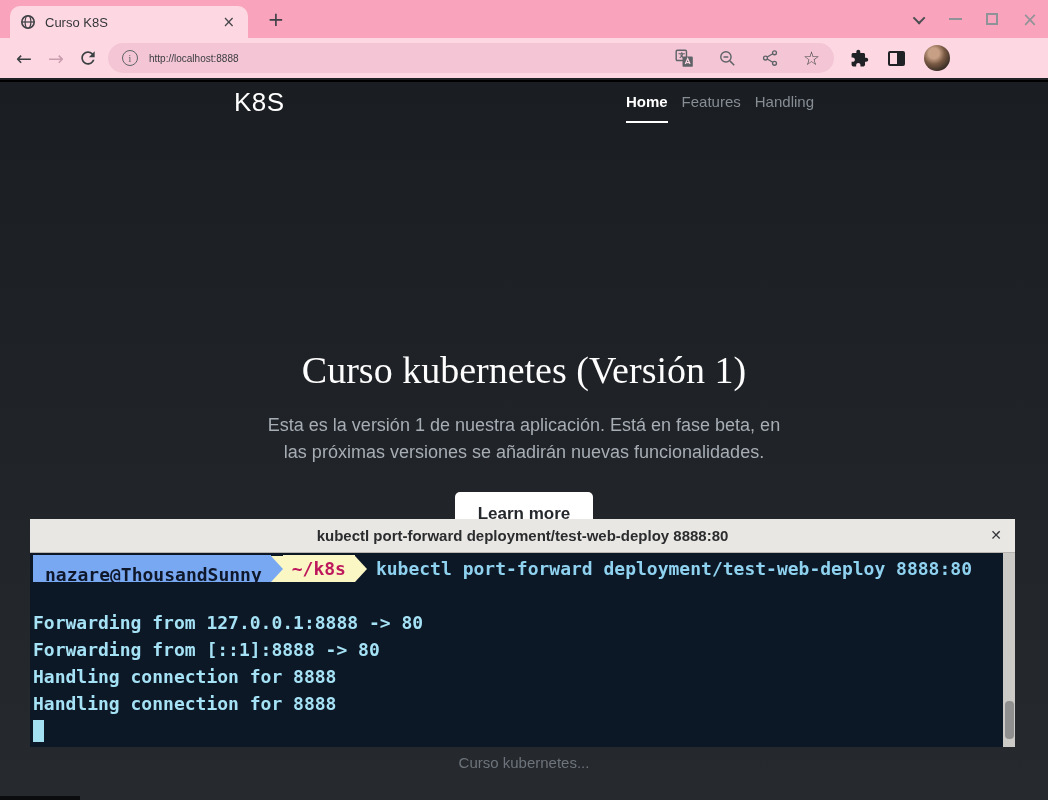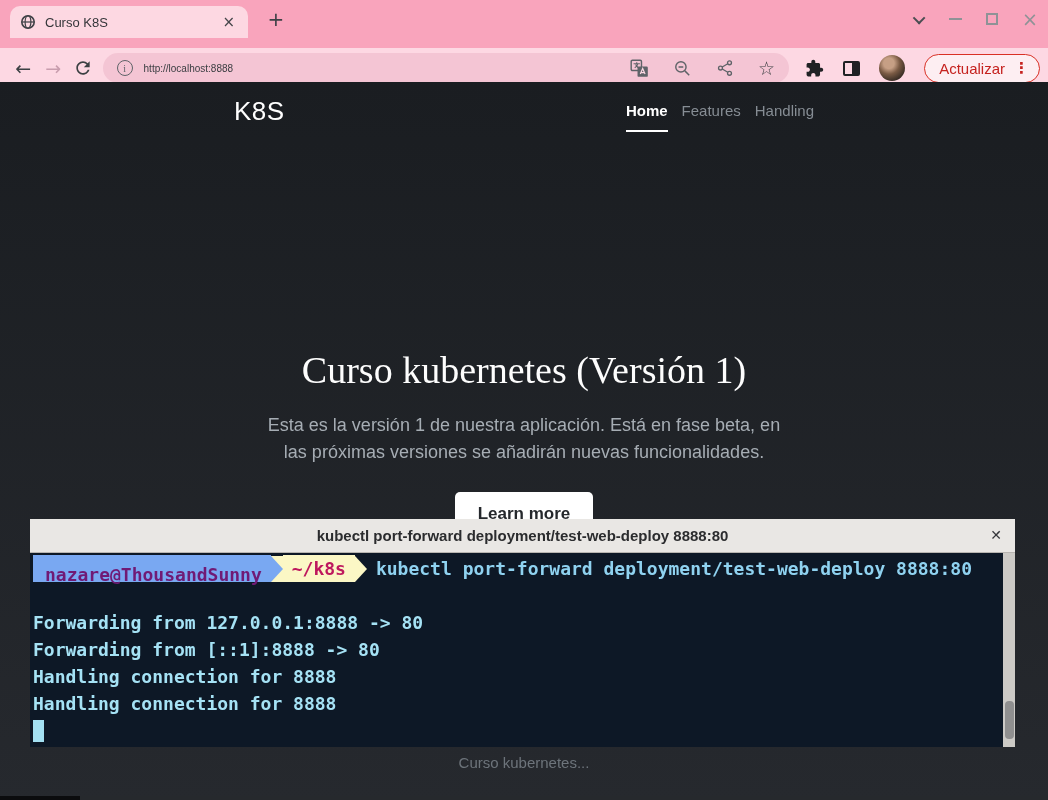--- a/index.html
+++ b/index.html
@@ -1,21 +1,21 @@
 <!DOCTYPE html>
 <html><head>
 <meta charset="utf-8">
 <style>
   * { box-sizing: border-box; margin: 0; padding: 0; }
   html,body { width:1048px; height:800px; overflow:hidden; }
   body { font-family:"Liberation Sans", sans-serif; position:relative; background:#000; }
   .glyph { font-family:"DejaVu Sans", sans-serif; }
 
   
-  .titlebar { position:relative; height:48px; background:#f9a4bc; }
+  .titlebar { position:relative; height:38px; background:#f9a4bc; }
   .tab { position:absolute; left:10px; top:6px; width:238px; height:32px; background:#fdd8e2;
          border-radius:10px 10px 0 0; display:flex; align-items:center; padding:0 10px; cursor:default; }
   .tab-title { margin-left:9px; font-size:13px; color:#35363a; flex:1; white-space:nowrap; overflow:hidden; }
   .tab-close { font-size:15px; color:#45464a; padding:0 3px; }
   .newtab { position:absolute; left:262px; top:5px; width:28px; height:28px; display:flex; align-items:center;
             justify-content:center; font-size:20px; color:#3f4146; }
   .win-controls { position:absolute; right:10px; top:0; height:38px; display:flex; align-items:center; gap:24px; }
   .chev { width:9px; height:9px; border-left:2px solid #4a4d52; border-bottom:2px solid #4a4d52;
           transform:rotate(-45deg) translateY(-2px); display:inline-block; }
   .wc-min { width:13px; height:2px; background:#8f9296; display:inline-block; }
@@ -39,21 +39,21 @@
   .avatar { width:26px; height:26px; border-radius:50%;
             background:radial-gradient(circle at 38% 32%, #c69f85 0 22%, #7a5a44 45%, #3a2e26 75%, #23201c); }
   .pill { height:29px; border:1.5px solid #d93025; border-radius:15px; background:#fdeef2; color:#c5221f;
           display:flex; align-items:center; gap:9px; padding:0 10px 0 14px; font-size:15px; }
   .pill .kebab { font-size:15px; font-weight:bold; letter-spacing:0; }
 
   
   .page { position:absolute; top:82px; left:0; right:0; bottom:0;
           background:linear-gradient(#1a1d21, #26292e); }
   .site-header { position:absolute; top:0; left:0; right:0; }
-  .site-header .container { width:580px; margin:0 auto; padding-top:14px; display:flex;
+  .site-header .container { width:580px; margin:0 auto; padding-top:5px; display:flex;
                             align-items:flex-start; justify-content:space-between; }
   .brand { font-size:26px; font-weight:300; color:#fff; letter-spacing:0.5px; }
   .nav { display:flex; gap:14px; padding-top:6px; }
   .nav a { font-size:15px; color:#868d94; text-decoration:none; padding-bottom:11px; }
   .nav a.active { color:#fff; font-weight:bold; border-bottom:2px solid #fff; }
 
   .hero { position:absolute; top:266px; left:0; right:0; text-align:center; }
   .hero h1 { font-size:38px; font-weight:400; color:#fdfdfd; margin-bottom:20px;font-family:Liberation Serif, serif; }
   .hero p { font-size:18px; line-height:27px; color:#a6adb4; max-width:530px; margin:0 auto 26px; }
   .cta { display:inline-block; background:#fff; color:#25282c; font-size:17px; font-weight:700;
@@ -66,21 +66,21 @@
 
   
   .terminal { position:absolute; left:30px; top:437px; width:985px; }
   .term-titlebar { height:34px; background:#e9e7e4; border-bottom:1px solid #b8b5b1; position:relative;
                    display:flex; align-items:center; justify-content:center; }
   .term-title { font-size:15px; font-weight:bold; color:#2b2c2e; }
   .term-close { position:absolute; right:13px; top:8px; font-size:14px; font-weight:bold; color:#35363a; }
   .term-body { position:relative; height:194px; background:#0d1826; padding:2px 26px 0 3px; overflow:hidden;
                font-family:"DejaVu Sans Mono", monospace; font-weight:bold; font-size:18px; }
   .tline { height:27px; display:flex; align-items:center; white-space:pre; color:#a5e2f5; }
-  .seg-user { background:#79a8f2; color:#701a75; height:27px; display:flex; align-items:center; padding:12px 9px 0 12px; }
+  .seg-user { background:#79a8f2; color:#0f172a; height:27px; display:flex; align-items:center; padding:12px 9px 0 12px; }
   .pl-arrow { width:0; height:0; border-top:13.5px solid transparent; border-bottom:13.5px solid transparent; }
   .arrow-blue { border-left:12px solid #79a8f2; background:#fbf7c5; }
   .seg-path { background:#fbf7c5; color:#be185d; height:27px; display:flex; align-items:center; padding:0 9px; }
   .arrow-yellow { border-left:12px solid #fbf7c5; }
   .cmd { color:#8fd2f0; margin-left:9px; }
   .cursor { width:11px; height:22px; background:#a3e0f2; }
   .term-scroll { position:absolute; right:0; top:0; width:12px; height:194px; background:#cccac6; }
   .term-thumb { position:absolute; left:1.5px; width:9px; top:148px; height:38px; background:#8f8f8f; border-radius:4px; }
 
   svg { display:block; }
@@ -149,24 +149,20 @@
   </div>
 
   <div class="right-cluster">
     <span>
       <svg width="19" height="19" viewBox="0 0 24 24">
         <path fill="#202124" d="M20.5 11h-1.5V7c0-1.1-.9-2-2-2h-4V3.5C13 2.1 11.9 1 10.5 1S8 2.1 8 3.5V5H4c-1.1 0-2 .9-2 2v3.8h1.5c1.5 0 2.7 1.2 2.7 2.7S5 16.2 3.5 16.2H2V20c0 1.1.9 2 2 2h3.8v-1.5c0-1.5 1.2-2.7 2.7-2.7s2.7 1.2 2.7 2.7V22H17c1.1 0 2-.9 2-2v-4h1.5c1.4 0 2.5-1.1 2.5-2.5S21.9 11 20.5 11z"></path>
       </svg>
     </span>
     <span class="sidepanel"></span>
     <span class="avatar"></span>
-    <span class="pill">
-      <span>Actualizar</span>
-      <span class="kebab glyph">⋮</span>
-    </span>
   </div>
 </div>
 
 <div class="page">
 
   <div class="site-header">
     <div class="container">
       <span class="brand">K8S</span>
       <span class="nav">
         <a href="#" class="active">Home</a>

